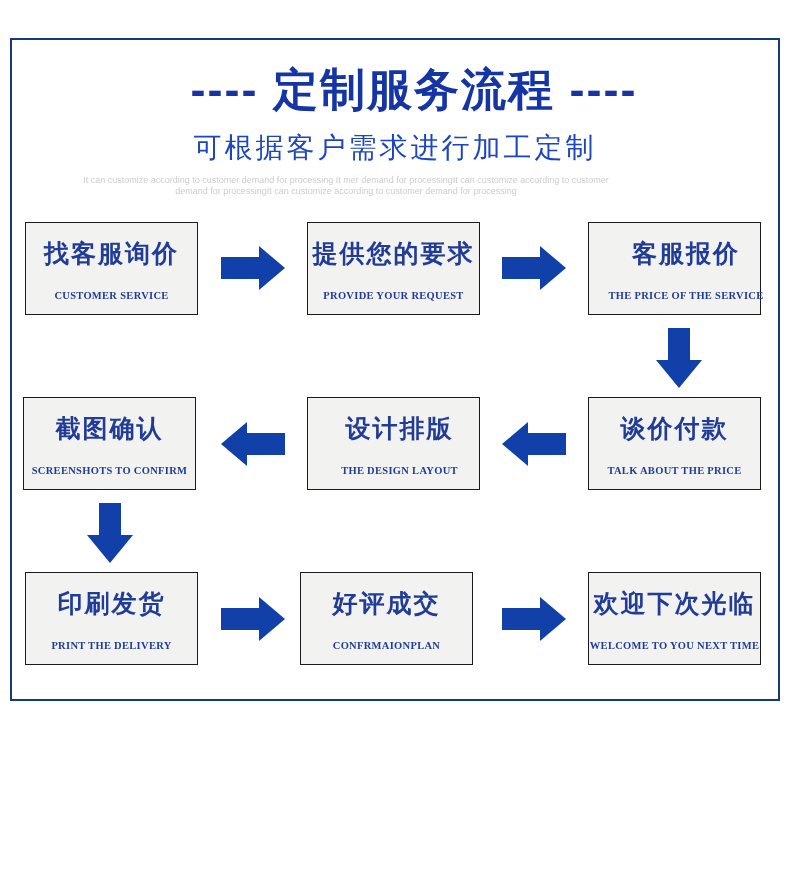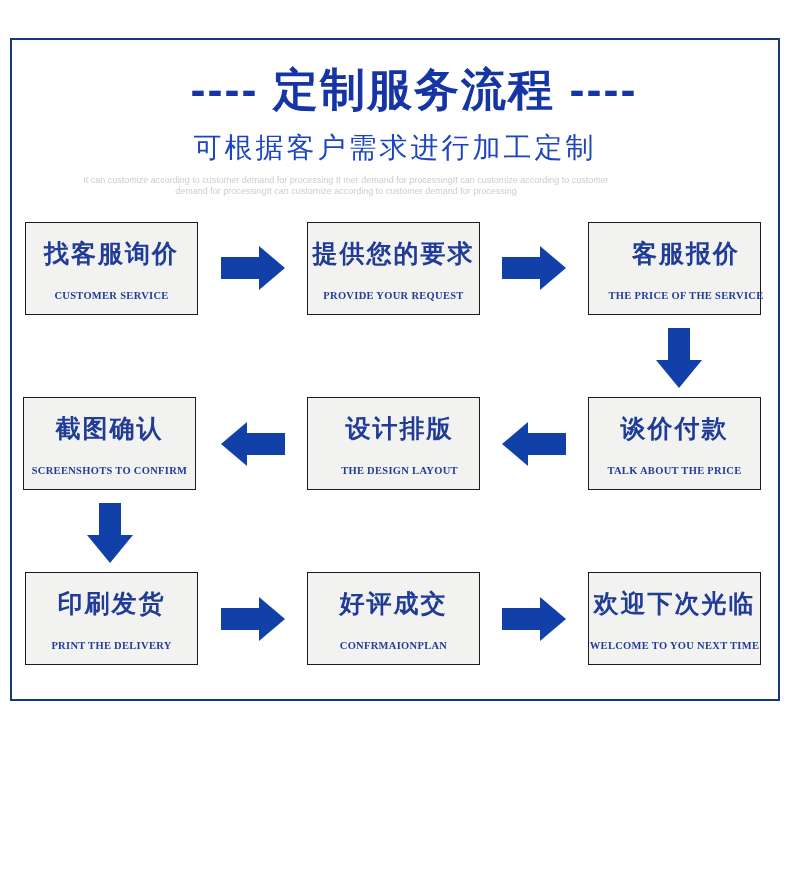--- a/index.html
+++ b/index.html
@@ -184,21 +184,21 @@
   </div>
 
   <div class="step" style="left:25px; top:572px;">
     <div class="step-cn">印刷发货</div>
     <div class="step-en">PRINT THE DELIVERY</div>
   </div>
   <div class="h-arrow" style="left:221px; top:597px;">
     <span class="shaft"></span>
       <span class="head-right"></span>
   </div>
-  <div class="step" style="left:307px; top:572px;">
+  <div class="step" style="left:300px; top:572px;">
     <div class="step-cn">好评成交</div>
     <div class="step-en">CONFRMAIONPLAN</div>
   </div>
   <div class="h-arrow" style="left:502px; top:597px;">
     <span class="shaft"></span>
       <span class="head-right"></span>
   </div>
   <div class="step" style="left:588px; top:572px;">
     <div class="step-cn">欢迎下次光临</div>
     <div class="step-en">WELCOME TO YOU NEXT TIME</div>

